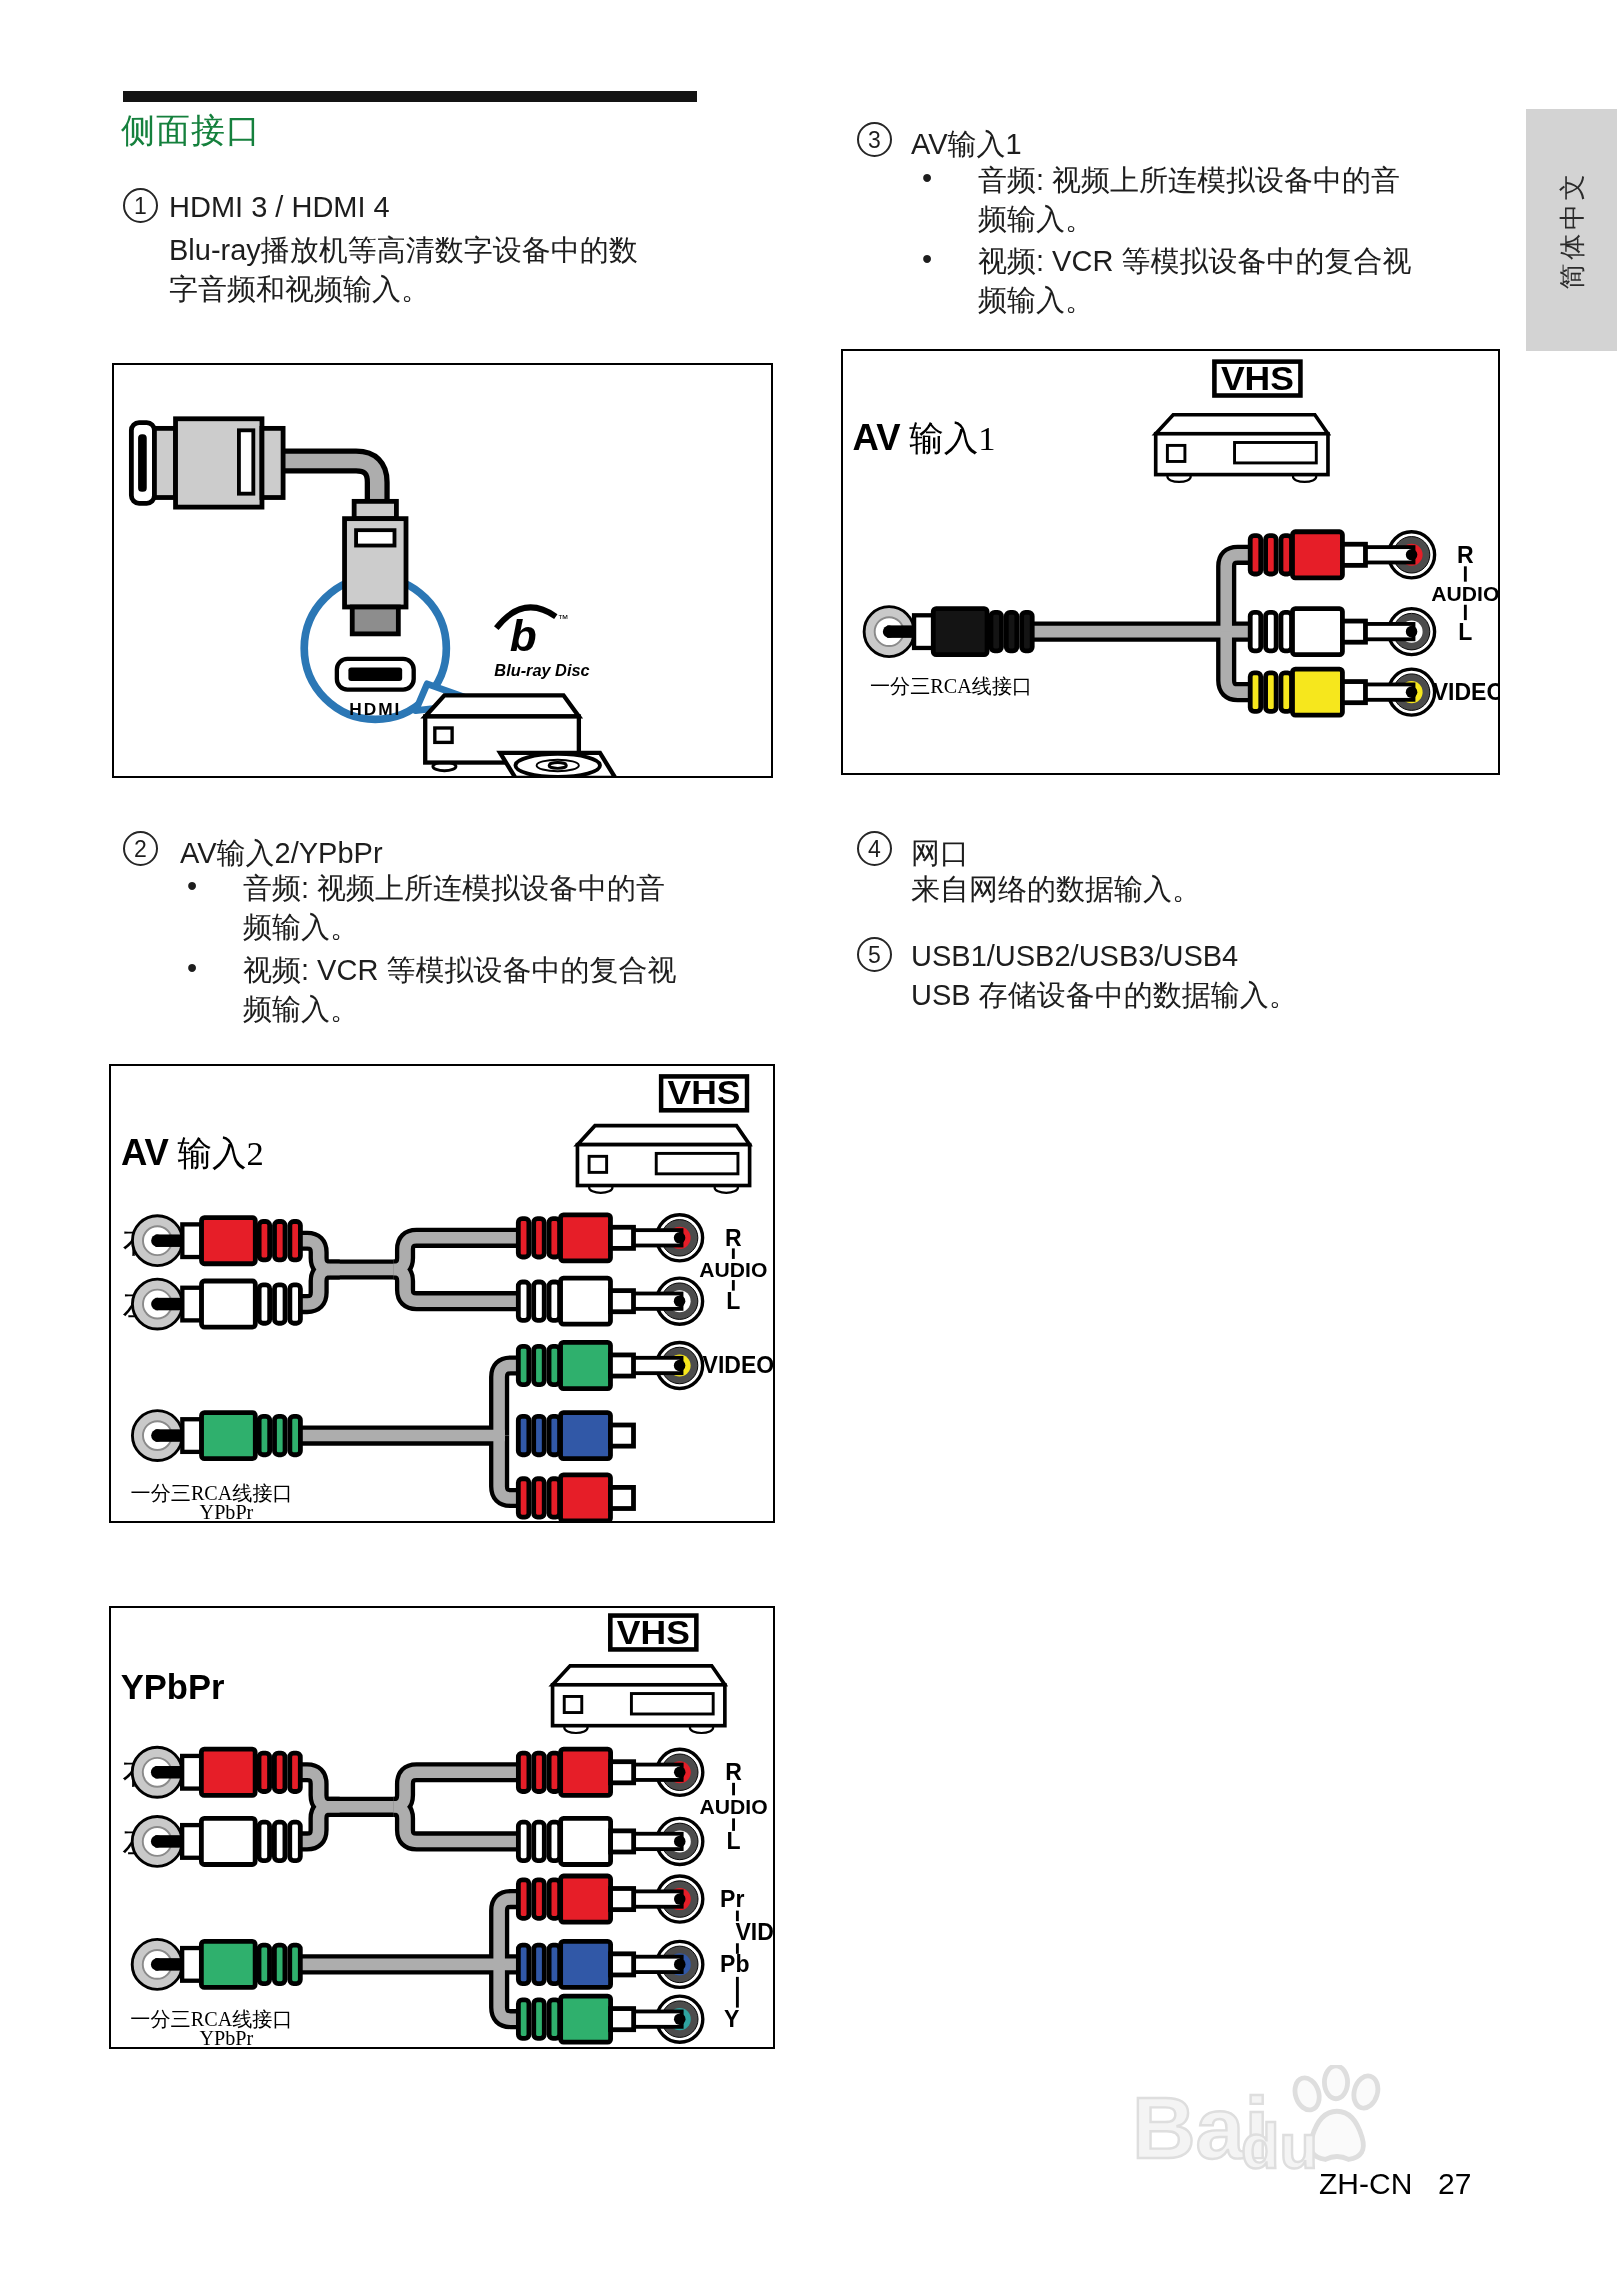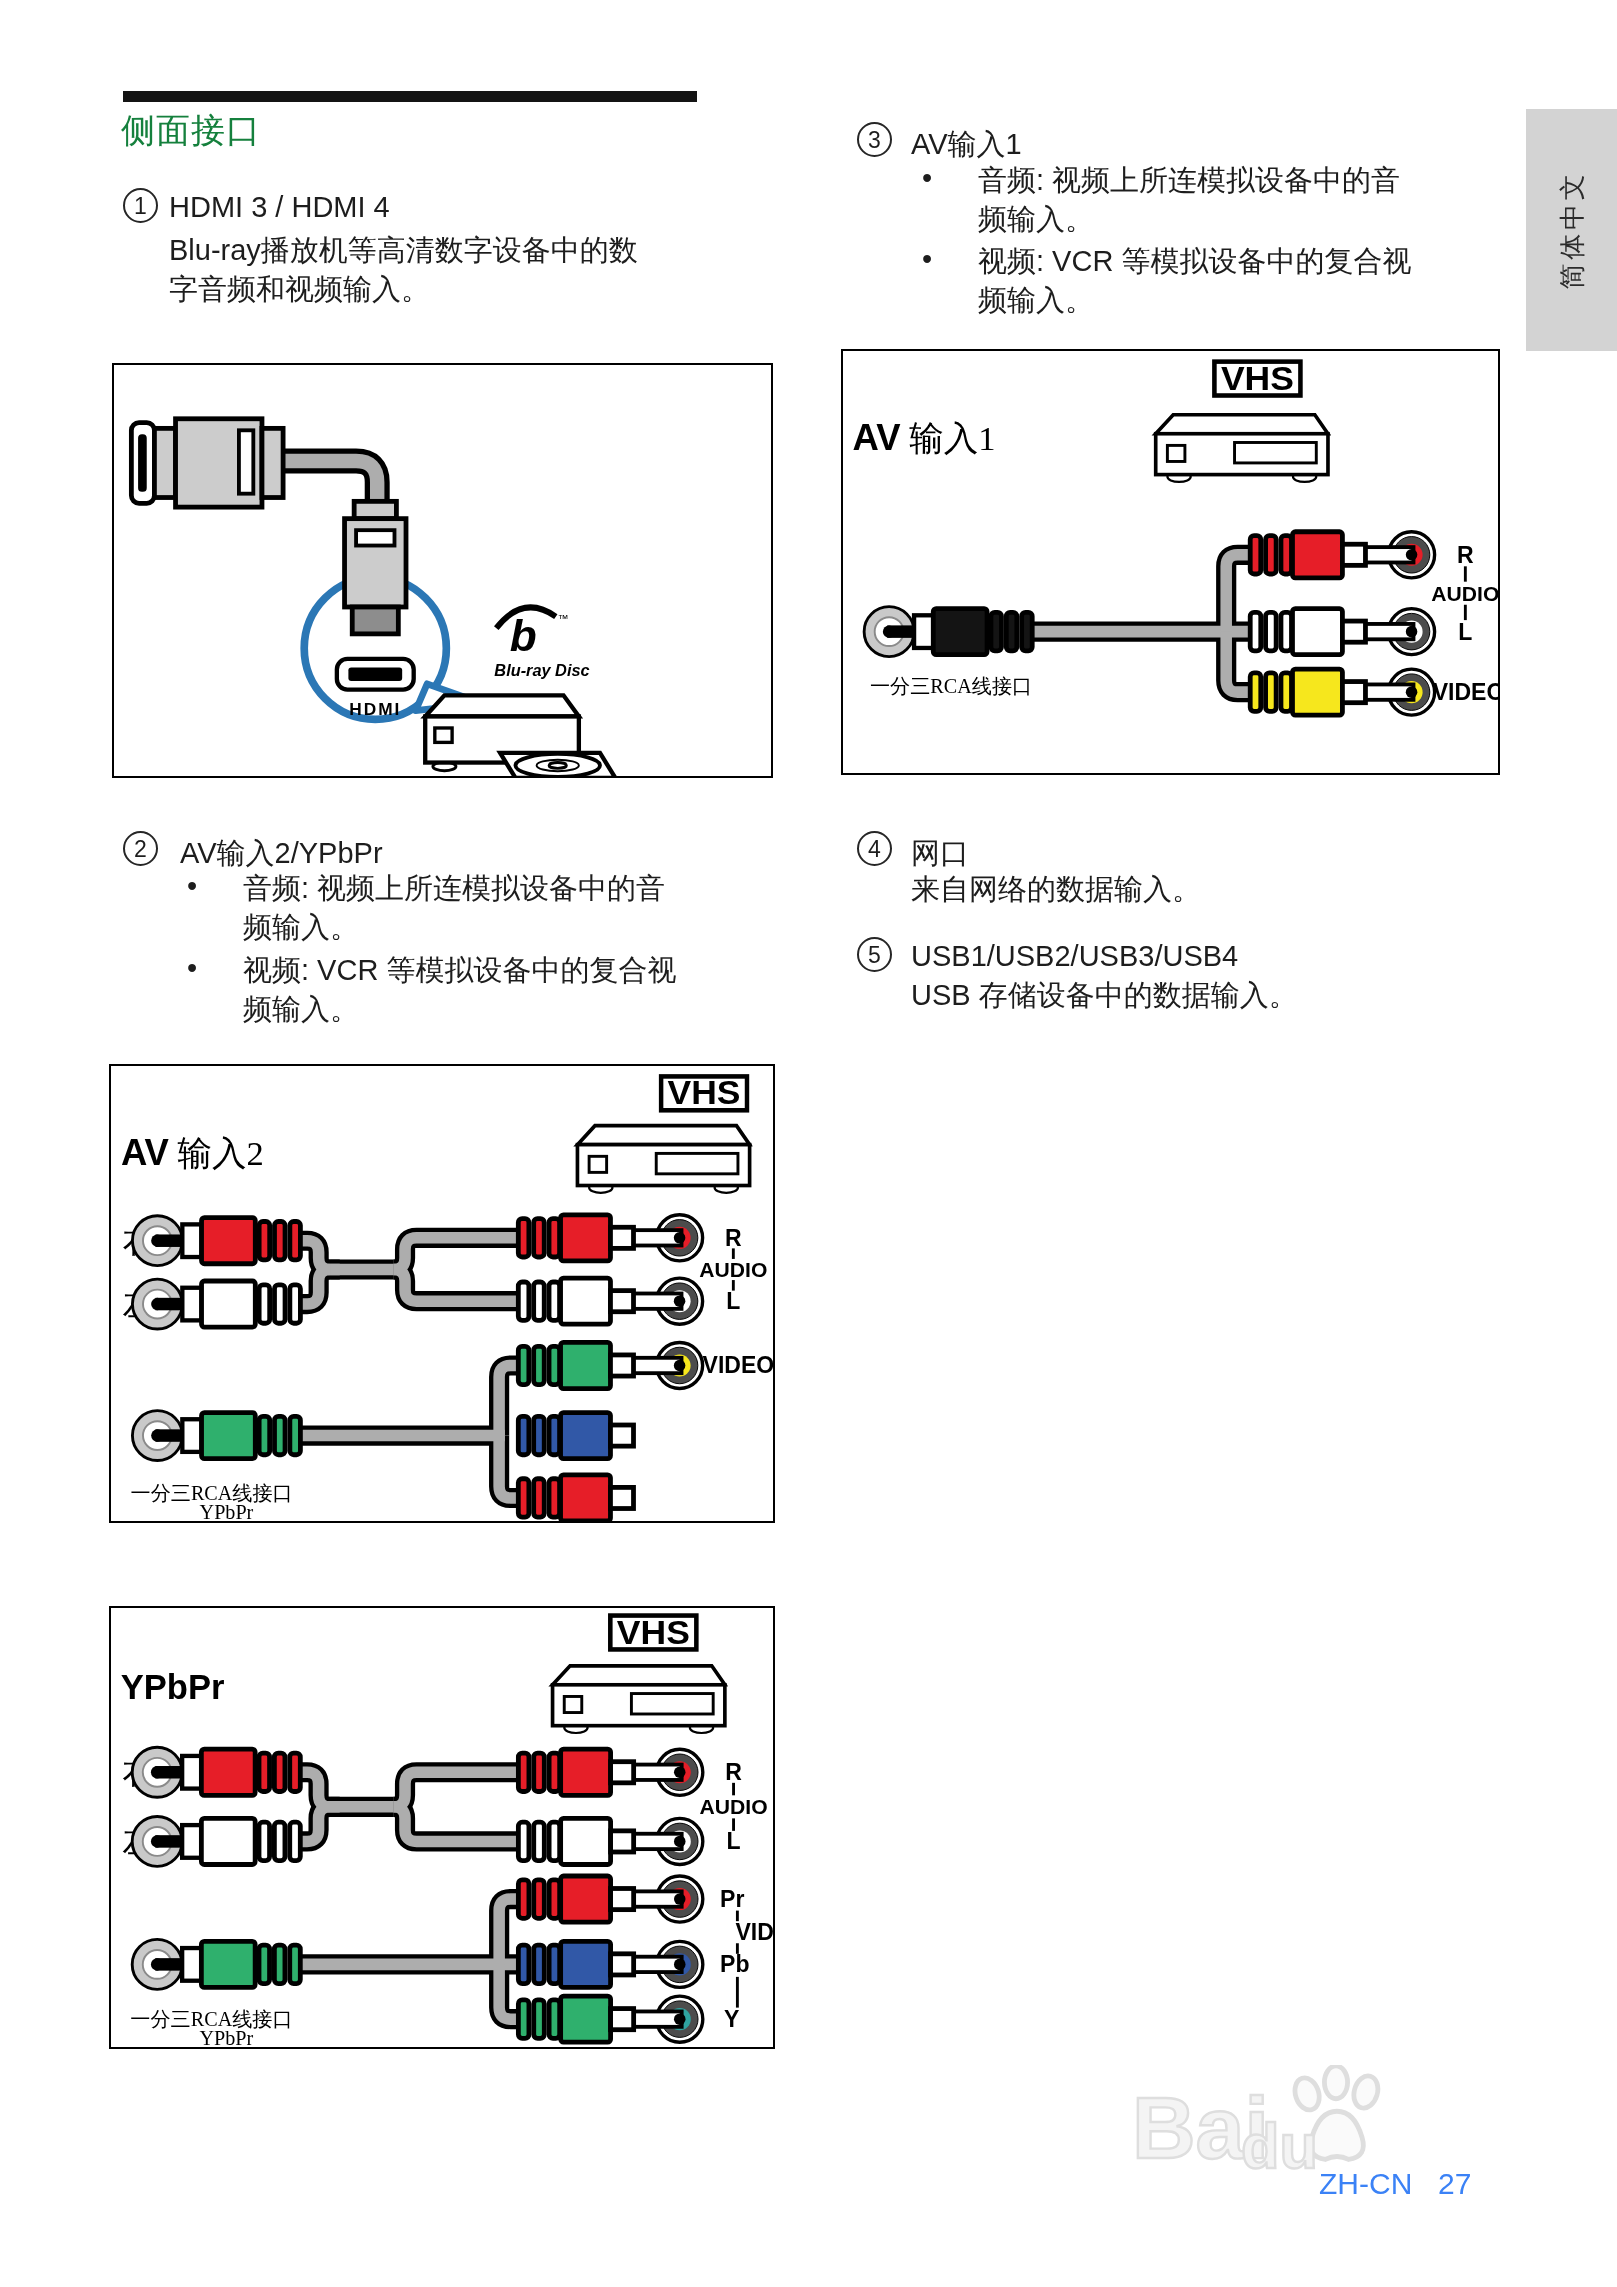--- a/index.html
+++ b/index.html
@@ -12,21 +12,21 @@
   .ititle{position:absolute;font-size:29px;color:#1d1d1d;}
   .idesc{position:absolute;font-size:29px;line-height:39px;white-space:pre-line;}
   .bullet{position:absolute;font-size:29px;line-height:39px;}
   .bdot{position:absolute;left:0;top:-1.9px;font-size:29px;}
   .btxt{margin-left:56px;white-space:pre-line;}
   .dbox{position:absolute;border:2.9px solid #000;background:#fff;}
   .dbox svg{display:block;}
   .langtab{position:absolute;left:1526px;top:109px;width:92px;height:242px;background:var(--tabgray,#d3d3d3);}
   .langtab span{position:absolute;left:50%;top:50%;transform:translate(-50%,-50%) rotate(-90deg);
                 font-size:26px;letter-spacing:3.8px;color:#2b2b2b;white-space:nowrap;}
-  .footer{position:absolute;top:2167px;font-size:30px;color:#3b82f6;z-index:3;}
+  .footer{position:absolute;top:2167px;font-size:30px;color:#000000;z-index:3;}
   .f1{left:1319px;} .f2{left:1438px;}
   .wm{position:absolute;z-index:1;color:#f4f4f4;-webkit-text-stroke:2.4px #dedede;font-weight:bold;}
   .wm1{left:1132px;top:2077px;font-size:88px;}
   .wm2{left:1209px;top:2110px;font-size:63px;margin-left:32px;}
   .wm3{left:1395px;top:2090px;font-size:77px;}
   .wm4{left:1136px;top:2169px;font-size:45px;letter-spacing:1px;}
   .pawsvg{position:absolute;left:1283px;top:2065px;z-index:1;}
   
   text{fill:#000;}
   .slab{font-family:"Liberation Sans",sans-serif;font-weight:bold;}

